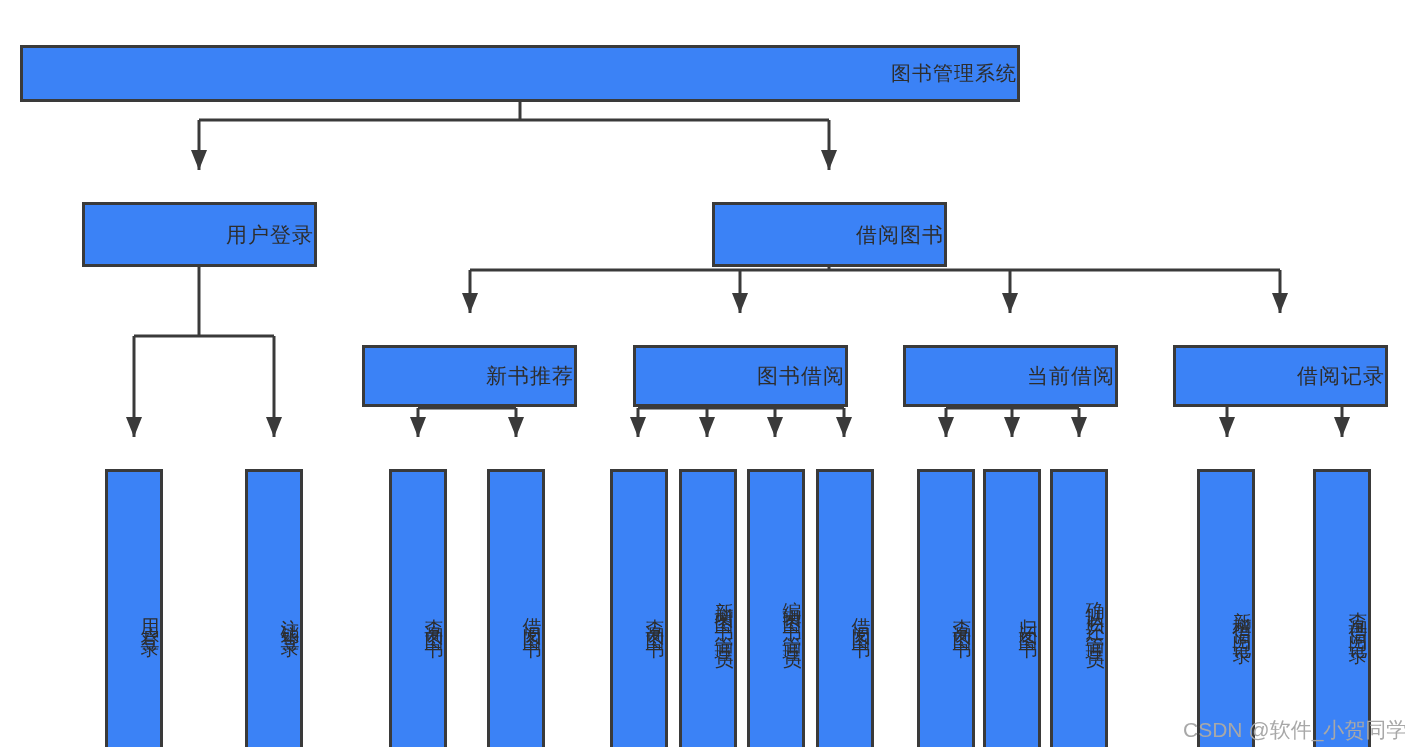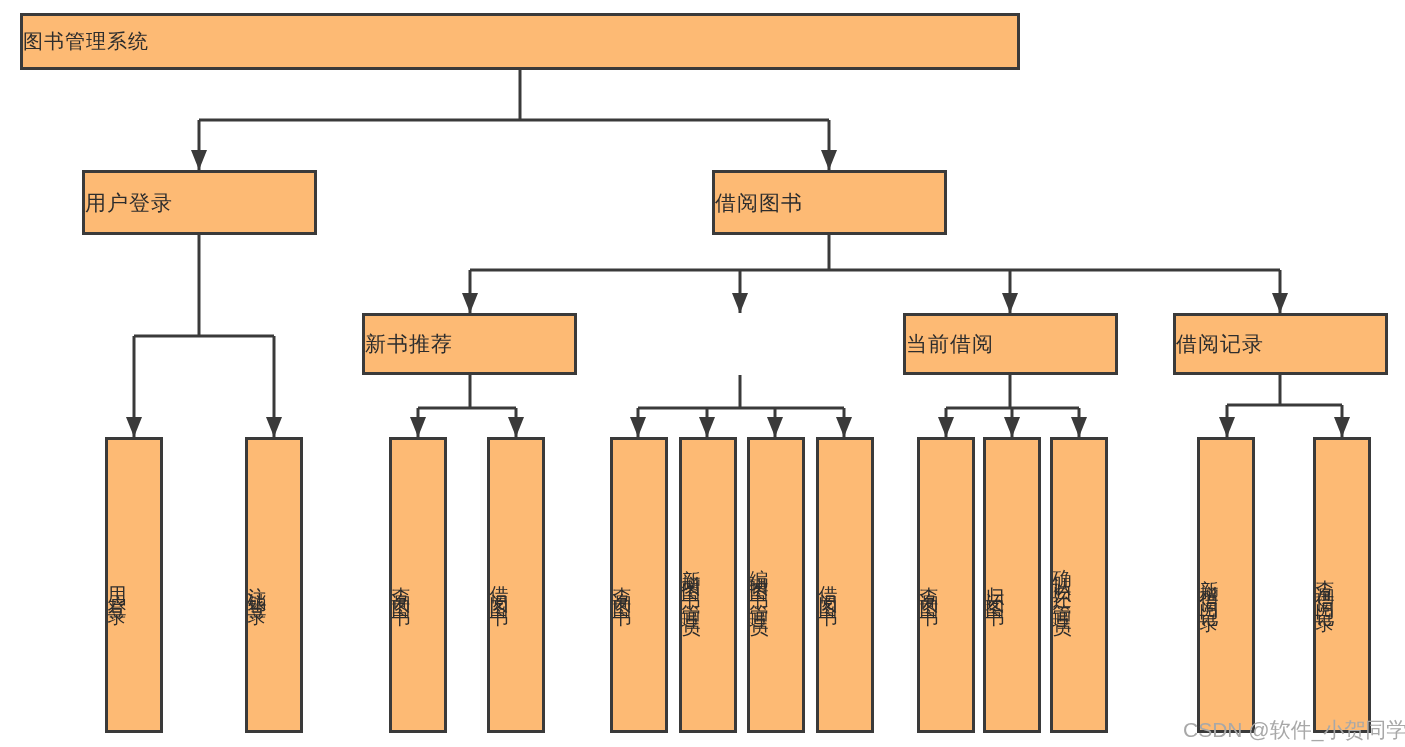--- a/index.html
+++ b/index.html
@@ -12,26 +12,27 @@
     font-family: "Liberation Sans", "DejaVu Sans", sans-serif;
     overflow: hidden;
   }
   .connectors {
     position: absolute;
     left: 0; top: 0;
     width: 1405px; height: 747px;
   }
   .node {
     position: absolute;
-    background: #fdba74;
+    background: #3b82f6;
     border: 3px solid #3a3a3a;
     display: flex;
     align-items: center;
-    justify-content: flex-start;
+    justify-content: flex-end;
     color: #2d2d2d;
+    margin-top: 32px;
   }
   .node.h-node { font-size: 21px; letter-spacing: 1px; }
   .node.root-node { font-size: 20px; letter-spacing: 1px; }
   .node.leaf {
     width: 58px;
     height: 296px;
   }
   .leaf .v-text {
     writing-mode: vertical-lr;
     font-size: 19px;
@@ -130,20 +131,23 @@
   <div class="node h-node" style="left:82px; top:170px; width:235px; height:65px;">
     <span>用户登录</span>
   </div>
   <div class="node h-node" style="left:712px; top:170px; width:235px; height:65px;">
     <span>借阅图书</span>
   </div>
 
   <div class="node h-node" style="left:362px; top:313px; width:215px; height:62px;">
     <span>新书推荐</span>
   </div>
+  <div class="node h-node" style="left:633px; top:313px; width:215px; height:62px;">
+    <span>图书借阅</span>
+  </div>
   <div class="node h-node" style="left:903px; top:313px; width:215px; height:62px;">
     <span>当前借阅</span>
   </div>
   <div class="node h-node" style="left:1173px; top:313px; width:215px; height:62px;font-family:Liberation Serif, serif;">
     <span>借阅记录</span>
   </div>
 
   <div class="node leaf" style="left:105px; top:437px;">
     <span class="v-text">用户登录</span>
   </div>

